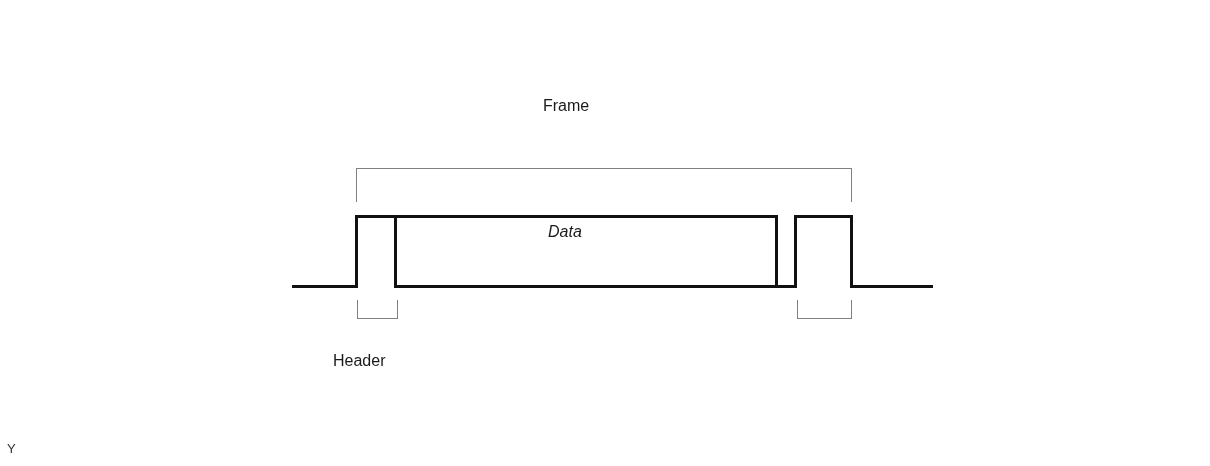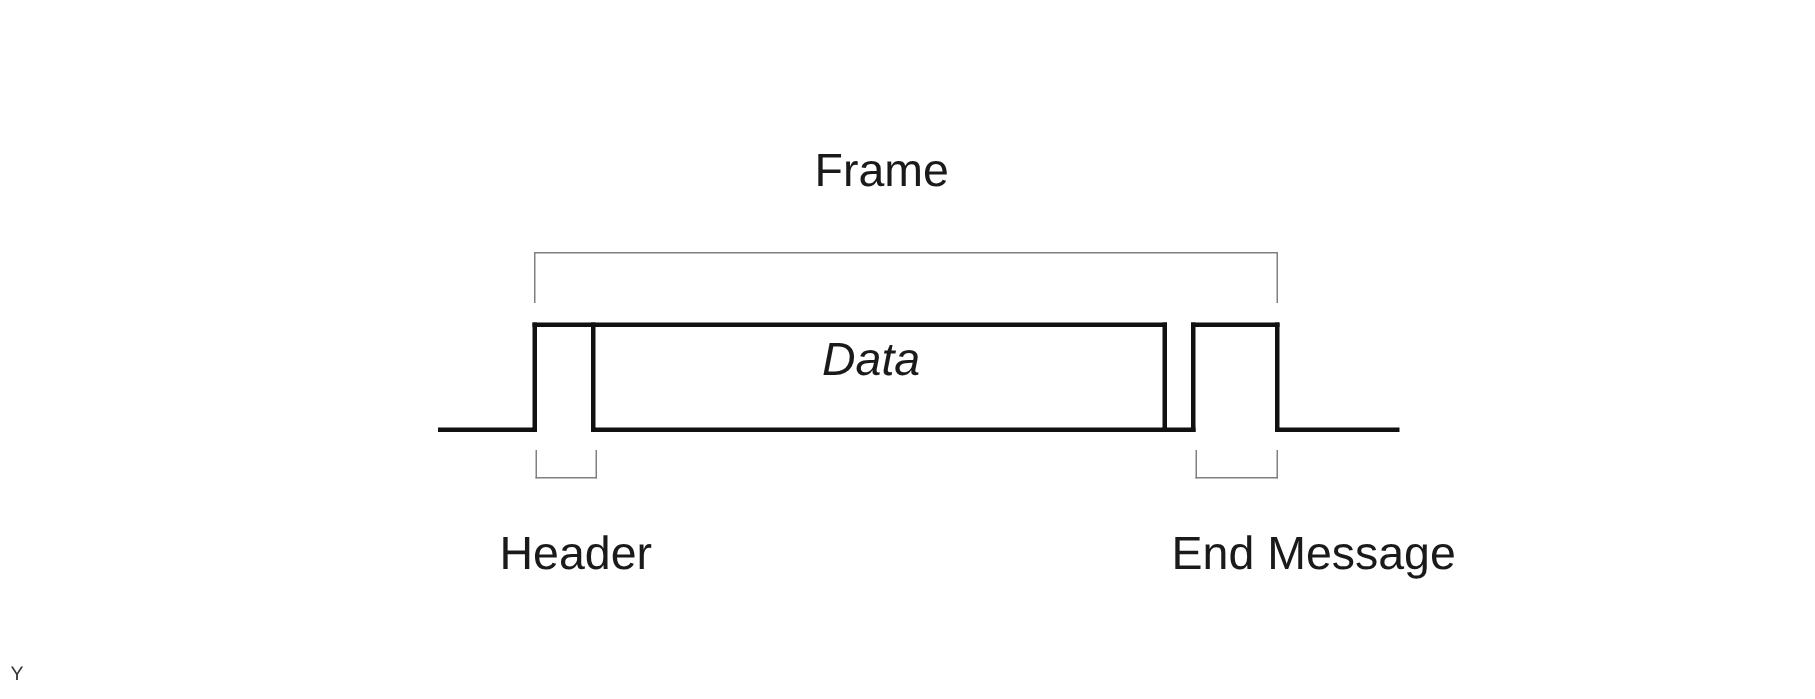--- a/index.html
+++ b/index.html
@@ -15,21 +15,21 @@
     overflow: hidden;
     font-family: "Liberation Sans", sans-serif;
   }
   .line {
     position: absolute;
     background: var(--waveform, #111111);
   }
   .label {
     position: absolute;
     color: var(--text, #1a1a1a);
-    font-size: 31px;
+    font-size: 16px;
     line-height: 1;
     white-space: nowrap;
   }
   #frame-bracket {
     position: absolute;
     left: 356px;
     top: 168px;
     width: 494px;
     height: 33px;
     border-top: 1px solid var(--bracket, #808080);
@@ -98,17 +98,16 @@
   <div id="wf-end-top" class="line"></div>
   <div id="wf-end-fall" class="line"></div>
   <div id="wf-baseline-right" class="line"></div>
 
   <div id="data-label" class="label">Data</div>
 
   <div id="header-bracket" class="under-bracket"></div>
   <div id="end-bracket" class="under-bracket"></div>
 
   <div id="header-label" class="label">Header</div>
-  <div id="end-message-label" class="label">End Message</div>
 
   <div id="y-label" class="label">Y</div>
 
 </div>
 
 </body></html>

